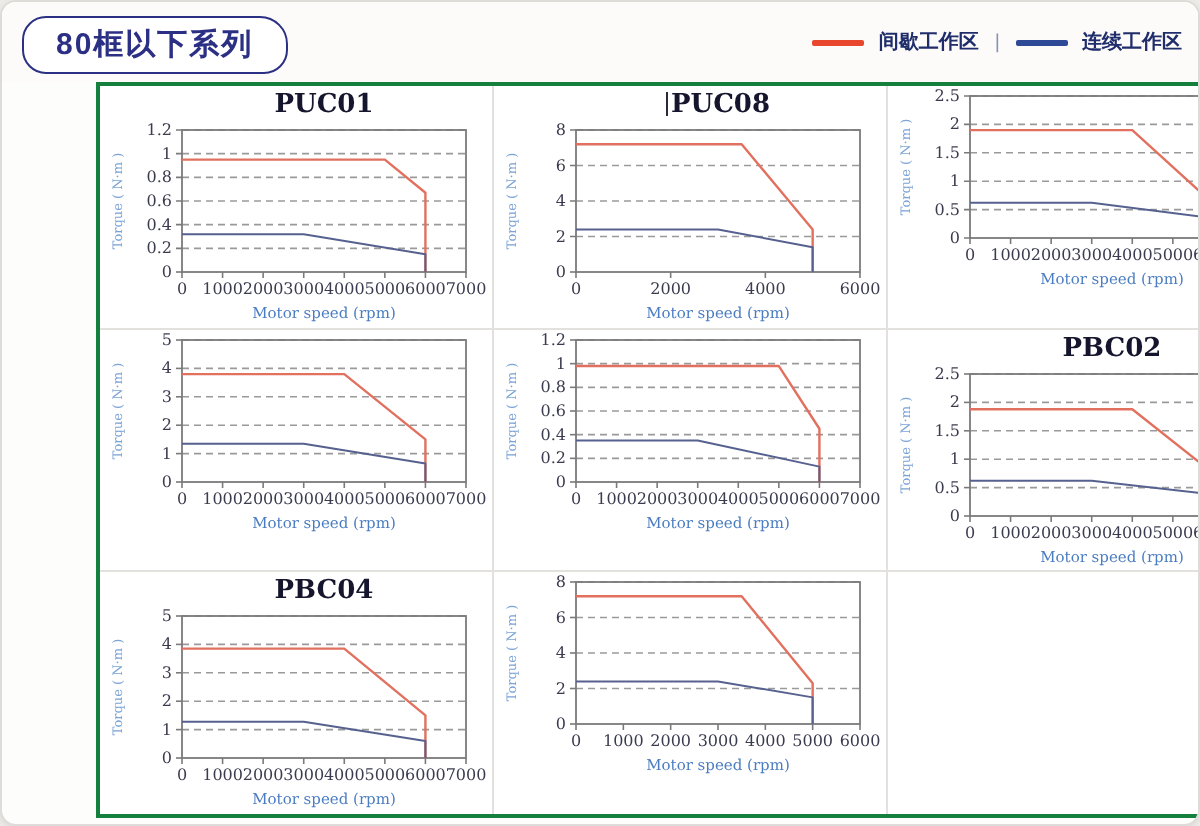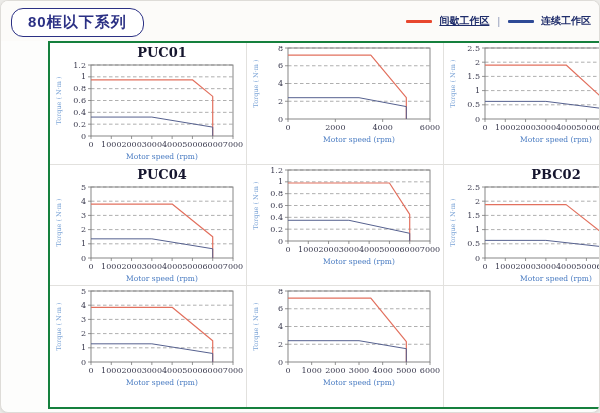--- a/index.html
+++ b/index.html
@@ -26,21 +26,21 @@
   .plot svg{display:block;}
 </style>
 </head>
 <body>
 
 <div class="card">
   <div class="header">
     <div class="title-box" style="color: rgb(43, 48, 132); border-color: rgb(43, 48, 132);">80框以下系列</div>
     <div class="legend">
       <span class="swatch red" style="background: rgb(232, 71, 46);"></span>
-      <span class="legend-label" style="color: rgb(31, 45, 107); text-decoration: underline;">间歇工作区</span>
+      <span class="legend-label" style="color: rgb(31, 45, 107);">间歇工作区</span>
       <span class="legend-sep">|</span>
       <span class="swatch navy" style="background: rgb(46, 74, 150);"></span>
       <span class="legend-label" style="color: rgb(31, 45, 107); text-align: right;">连续工作区</span>
     </div>
   </div>
 
   <div class="grid">
     <div class="cell">
       <div class="chart-title"><span>PUC01</span></div>
       <div class="plot">
@@ -83,20 +83,21 @@
             <line x1="182.00" y1="76" x2="182.00" y2="79" stroke="#7a7a7a" stroke-width="0.8"></line>
             <text x="182.00" y="87" text-anchor="middle" font-size="8" fill="#3b3b4f" font-family="DejaVu Serif, Liberation Serif, serif">7000</text>
             <polyline fill="none" stroke="#e2705e" stroke-width="1.2" stroke-linejoin="round" points="40.00,19.79 141.43,19.79 161.71,36.36 161.71,76.00"></polyline>
             <polyline fill="none" stroke="#56618f" stroke-width="1" stroke-linejoin="round" points="40.00,57.07 100.86,57.07 161.71,67.13 161.71,76.00"></polyline>
             <text x="111" y="99" text-anchor="middle" font-size="7.5" fill="#4a7cc2" font-family="DejaVu Serif, Liberation Serif, serif">Motor speed (rpm)</text>
             <text transform="translate(10,40.5) rotate(-90)" text-anchor="middle" font-size="6.5" fill="#7aa3d6" font-family="DejaVu Serif, Liberation Serif, serif">Torque ( N·m )</text>
           </svg>
         </div>
     </div>
     <div class="cell">
+      <div class="chart-title"><span class="cursor on"></span><span>PUC08</span></div>
       <div class="plot">
           <svg viewBox="0 0 195 102" width="195" height="102">
             <line x1="40" y1="58.25" x2="182" y2="58.25" stroke="#9a9a9a" stroke-width="0.8" stroke-dasharray="3.5,2.5"></line>
             <line x1="40" y1="40.50" x2="182" y2="40.50" stroke="#9a9a9a" stroke-width="0.8" stroke-dasharray="3.5,2.5"></line>
             <line x1="40" y1="22.75" x2="182" y2="22.75" stroke="#9a9a9a" stroke-width="0.8" stroke-dasharray="3.5,2.5"></line>
             <line x1="40" y1="5.00" x2="182" y2="5.00" stroke="#9a9a9a" stroke-width="0.8" stroke-dasharray="3.5,2.5"></line>
             <rect x="40" y="5" width="142" height="71" fill="none" stroke="#7a7a7a" stroke-width="0.9"></rect>
             <line x1="37" y1="76.00" x2="40" y2="76.00" stroke="#7a7a7a" stroke-width="0.8"></line>
             <text x="35" y="76.00" text-anchor="end" dominant-baseline="central" font-size="8" fill="#3b3b4f" font-family="DejaVu Serif, Liberation Serif, serif">0</text>
             <line x1="37" y1="58.25" x2="40" y2="58.25" stroke="#7a7a7a" stroke-width="0.8"></line>
@@ -160,21 +161,20 @@
             <line x1="182.00" y1="76" x2="182.00" y2="79" stroke="#7a7a7a" stroke-width="0.8"></line>
             <text x="182.00" y="87" text-anchor="middle" font-size="8" fill="#3b3b4f" font-family="DejaVu Serif, Liberation Serif, serif">7000</text>
             <polyline fill="none" stroke="#e2705e" stroke-width="1.2" stroke-linejoin="round" points="40.00,22.04 121.14,22.04 161.71,58.96 161.71,76.00"></polyline>
             <polyline fill="none" stroke="#56618f" stroke-width="1" stroke-linejoin="round" points="40.00,58.39 100.86,58.39 161.71,66.06 161.71,76.00"></polyline>
             <text x="111" y="99" text-anchor="middle" font-size="7.5" fill="#4a7cc2" font-family="DejaVu Serif, Liberation Serif, serif">Motor speed (rpm)</text>
             <text transform="translate(10,40.5) rotate(-90)" text-anchor="middle" font-size="6.5" fill="#7aa3d6" font-family="DejaVu Serif, Liberation Serif, serif">Torque ( N·m )</text>
           </svg>
         </div>
     </div>
     <div class="cell">
-      <div class="chart-title"><span>PUC04</span></div>
       <div class="plot">
           <svg viewBox="0 0 195 102" width="195" height="102">
             <line x1="40" y1="61.80" x2="182" y2="61.80" stroke="#9a9a9a" stroke-width="0.8" stroke-dasharray="3.5,2.5"></line>
             <line x1="40" y1="47.60" x2="182" y2="47.60" stroke="#9a9a9a" stroke-width="0.8" stroke-dasharray="3.5,2.5"></line>
             <line x1="40" y1="33.40" x2="182" y2="33.40" stroke="#9a9a9a" stroke-width="0.8" stroke-dasharray="3.5,2.5"></line>
             <line x1="40" y1="19.20" x2="182" y2="19.20" stroke="#9a9a9a" stroke-width="0.8" stroke-dasharray="3.5,2.5"></line>
             <line x1="40" y1="5.00" x2="182" y2="5.00" stroke="#9a9a9a" stroke-width="0.8" stroke-dasharray="3.5,2.5"></line>
             <rect x="40" y="5" width="142" height="71" fill="none" stroke="#7a7a7a" stroke-width="0.9"></rect>
             <line x1="37" y1="76.00" x2="40" y2="76.00" stroke="#7a7a7a" stroke-width="0.8"></line>
             <text x="35" y="76.00" text-anchor="end" dominant-baseline="central" font-size="8" fill="#3b3b4f" font-family="DejaVu Serif, Liberation Serif, serif">0</text>
@@ -297,20 +297,21 @@
             <line x1="182.00" y1="76" x2="182.00" y2="79" stroke="#7a7a7a" stroke-width="0.8"></line>
             <text x="182.00" y="87" text-anchor="middle" font-size="8" fill="#3b3b4f" font-family="DejaVu Serif, Liberation Serif, serif">7000</text>
             <polyline fill="none" stroke="#e2705e" stroke-width="1.2" stroke-linejoin="round" points="40.00,22.61 121.14,22.61 161.71,54.70 161.71,76.00"></polyline>
             <polyline fill="none" stroke="#56618f" stroke-width="1" stroke-linejoin="round" points="40.00,58.39 100.86,58.39 161.71,65.21 161.71,76.00"></polyline>
             <text x="111" y="99" text-anchor="middle" font-size="7.5" fill="#4a7cc2" font-family="DejaVu Serif, Liberation Serif, serif">Motor speed (rpm)</text>
             <text transform="translate(10,40.5) rotate(-90)" text-anchor="middle" font-size="6.5" fill="#7aa3d6" font-family="DejaVu Serif, Liberation Serif, serif">Torque ( N·m )</text>
           </svg>
         </div>
     </div>
     <div class="cell">
+      <div class="chart-title"><span>PBC04</span></div>
       <div class="plot">
           <svg viewBox="0 0 195 102" width="195" height="102">
             <line x1="40" y1="61.80" x2="182" y2="61.80" stroke="#9a9a9a" stroke-width="0.8" stroke-dasharray="3.5,2.5"></line>
             <line x1="40" y1="47.60" x2="182" y2="47.60" stroke="#9a9a9a" stroke-width="0.8" stroke-dasharray="3.5,2.5"></line>
             <line x1="40" y1="33.40" x2="182" y2="33.40" stroke="#9a9a9a" stroke-width="0.8" stroke-dasharray="3.5,2.5"></line>
             <line x1="40" y1="19.20" x2="182" y2="19.20" stroke="#9a9a9a" stroke-width="0.8" stroke-dasharray="3.5,2.5"></line>
             <line x1="40" y1="5.00" x2="182" y2="5.00" stroke="#9a9a9a" stroke-width="0.8" stroke-dasharray="3.5,2.5"></line>
             <rect x="40" y="5" width="142" height="71" fill="none" stroke="#7a7a7a" stroke-width="0.9"></rect>
             <line x1="37" y1="76.00" x2="40" y2="76.00" stroke="#7a7a7a" stroke-width="0.8"></line>
             <text x="35" y="76.00" text-anchor="end" dominant-baseline="central" font-size="8" fill="#3b3b4f" font-family="DejaVu Serif, Liberation Serif, serif">0</text>

